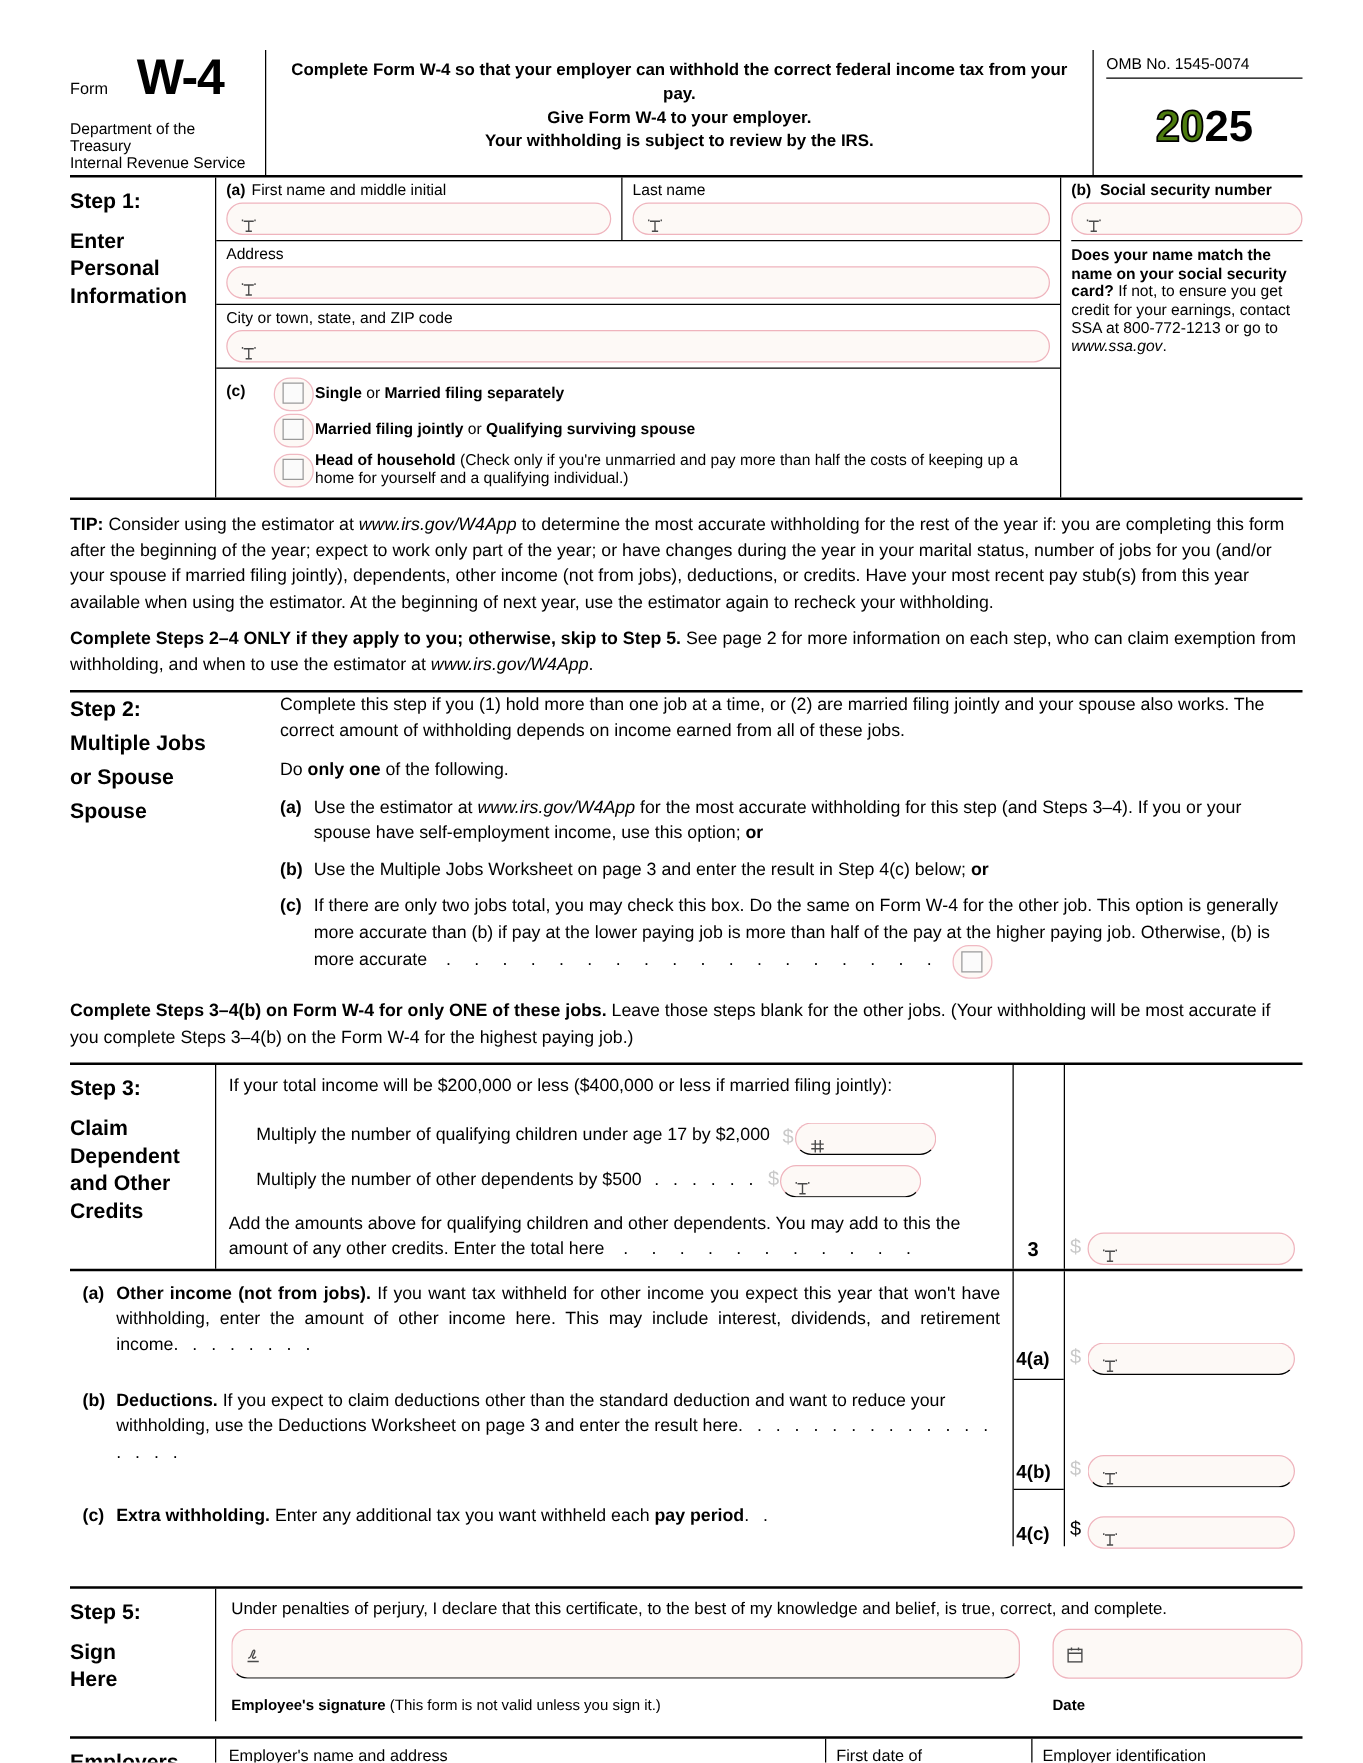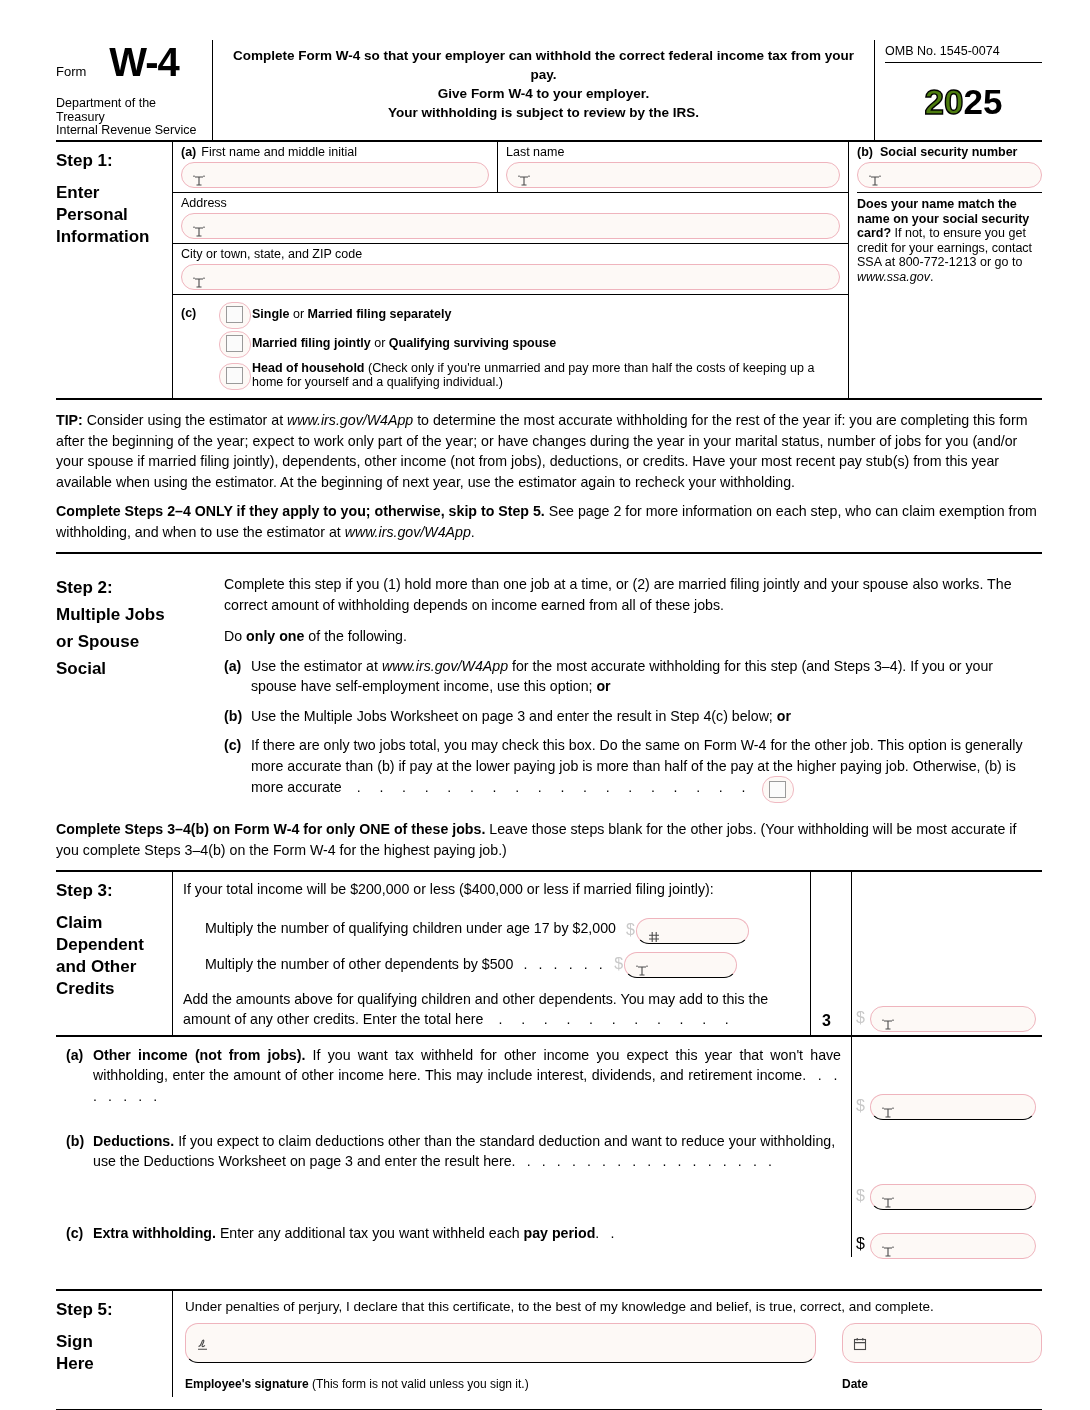--- a/index.html
+++ b/index.html
@@ -185,21 +185,21 @@
     padding: 9px 0 0 0;
   }
   .para.tip { padding-top: 10px; }
   .para.last { padding-bottom: 10px; }
 
   
   .step2 {
     display: flex;
     border-top: 2.2px solid #000;
     border-bottom: 0;
-    padding-top: 20px;
+    padding-top: 0;
   }
   .step2 .body { flex: 1; font-size: 14.2px; line-height: 20.5px; }
   .step2 .lettered { display: flex; margin-top: 9px; }
   .step2 .lettered .ltr { width: 27px; flex: none; font-weight: bold; }
   .step2 .lettered .txt { flex: 1; }
 
   .cbox2 {
     position: relative;
     display: inline-block;
     vertical-align: middle;
@@ -417,21 +417,21 @@
 
   <div class="para last">
     <b>Complete Steps 2–4 ONLY if they apply to you; otherwise, skip to Step 5.</b><span> See page 2 for more information on each step, who can claim exemption from withholding, and when to use the estimator at </span><i>www.irs.gov/W4App</i><span>.</span>
   </div>
 
   <div class="step2">
     <div style="width:160px; flex:none; font-size:17px; font-weight:bold; line-height:27px; padding-right:8px;">
       <div>Step 2:</div>
       <div>Multiple Jobs</div>
       <div>or Spouse</div>
-      <div>Social</div>
+      <div>Spouse</div>
     </div>
     <div class="body">
       <div>Complete this step if you (1) hold more than one job at a time, or (2) are married filing jointly and your spouse also works. The correct amount of withholding depends on income earned from all of these jobs.</div>
       <div style="margin-top:11px;">
         <span>Do </span><b>only one</b><span> of the following.</span>
       </div>
 
       <div class="lettered">
         <span class="ltr">(a)</span>
         <span class="txt"><span>Use the estimator at </span><i>www.irs.gov/W4App</i><span> for the most accurate withholding for this step (and Steps 3–4). If you or your spouse have self-employment income, use this option; </span><b>or</b></span>
@@ -522,20 +522,27 @@
       <div style="display:flex; padding:8px 10px 6px 10px; height:88px; box-sizing:border-box;">
         <span style="width:27px; flex:none; font-weight:bold;">(b)</span>
         <span style="flex:1;"><b>Deductions.</b><span> If you expect to claim deductions other than the standard deduction and want to reduce your withholding, use the Deductions Worksheet on page 3 and enter the result here</span><span class="dots">.  .  .  .  .  .  .  .  .  .  .  .  .  .  .  .  .  .</span></span>
       </div>
       <div style="display:flex; padding:12px 10px 6px 10px; height:46px; box-sizing:border-box;">
         <span style="width:27px; flex:none; font-weight:bold;">(c)</span>
         <span style="flex:1;"><b>Extra withholding.</b><span> Enter any additional tax you want withheld each </span><b>pay period</b><span class="dots">.  .</span></span>
       </div>
     </div>
 
+    <div class="num-col">
+      <span style="position:absolute; top:62px; left:2px; font-size:15px; font-weight:bold;">4(a)</span>
+      <span style="position:absolute; top:152px; left:2px; font-size:15px; font-weight:bold;">4(b)</span>
+      <span style="position:absolute; top:202px; left:2px; font-size:15px; font-weight:bold;">4(c)</span>
+      <span style="position:absolute; top:86px; left:0; right:0; border-top:1.4px solid #000;"></span>
+      <span style="position:absolute; top:174px; left:0; right:0; border-top:1.4px solid #000;"></span>
+    </div>
 
     <div class="amt-col">
       <span class="dollar" style="position:absolute; top:60px; left:4px;">$</span>
       <span class="field underline" style="position:absolute; top:57px; left:18px; right:6px;">
         <span class="ficon">
           <svg viewBox="0 0 16 16" fill="none" stroke="#4a4a4a" stroke-width="1.1">
               <path d="M4 4h8M8 4v8M5.5 12h5M3 4V2.5M13 4V2.5"></path>
             </svg>
         </span>
       </span>

